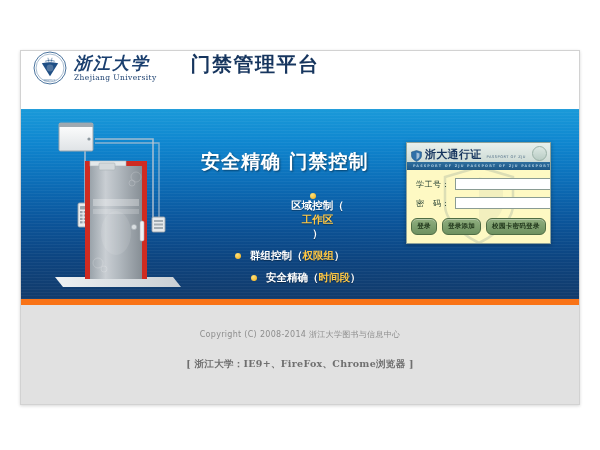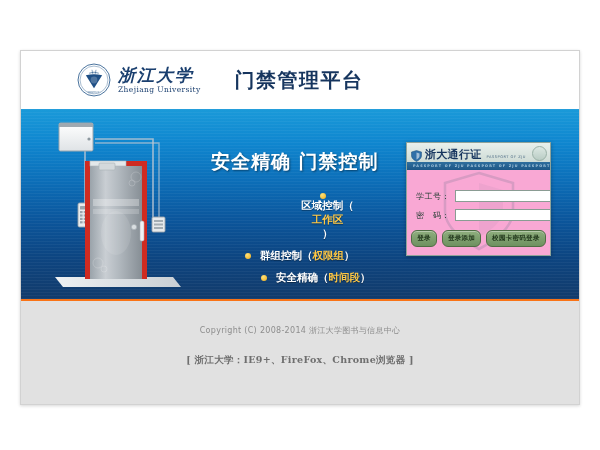--- a/index.html
+++ b/index.html
@@ -24,24 +24,23 @@
     box-sizing: border-box;
     overflow: hidden;
   }
 
   
   #header {
     position: relative;
     height: 58px;
     background: #ffffff;
     display: flex;
-    align-items: center;
+    align-items: flex-start;
     padding-left: 12px;
     box-sizing: border-box;
-    margin-left: 44px;
   }
 
   #logo-block {
     display: flex;
     align-items: center;
   }
 
   .seal {
     width: 34px;
     height: 34px;
@@ -112,21 +111,21 @@
     position: absolute;
     left: 20px;
     top: 8px;
     width: 150px;
     height: 180px;
   }
 
   
   #slogan-block {
     position: absolute;
-    left: 190px;
+    left: 180px;
     top: 40px;
     width: 215px;
   }
 
   #slogan-main {
     font-size: 19px;
     font-weight: bold;
     color: #ffffff;
     letter-spacing: 1px;
     text-shadow: 1px 1px 2px rgba(0,0,0,0.45);
@@ -238,22 +237,22 @@
   #login-strip span {
     font-size: 3.4px;
     color: #a9c9de;
     letter-spacing: 1.2px;
     padding-left: 6px;
     font-weight: bold;
   }
 
   #login-body {
     position: relative;
-    padding: 20px 7px 8px 7px;
-    background: #f9a8d4;
+    padding: 8px 7px 8px 7px;
+    background: #fef9c3;
   }
 
   #body-watermark {
     position: absolute;
     left: 50%;
     top: 48%;
     transform: translate(-50%, -50%);
     width: 72px;
     height: 80px;
     opacity: 0.17;
@@ -311,21 +310,21 @@
     cursor: pointer;
     letter-spacing: 0.3px;
     box-shadow: inset 0 1px 0 rgba(255,255,255,0.35);
   }
 
   
   #footer {
     position: relative;
     height: 106px;
     background: #e1e1e1;
-    border-top: 2px solid #f97316;
+    border-top: 6px solid #f97316;
     display: flex;
     flex-direction: column;
     align-items: center;
     justify-content: flex-start;
     padding-top: 24px;
     box-sizing: border-box;
   }
 
   #copyright {
     font-size: 8px;

